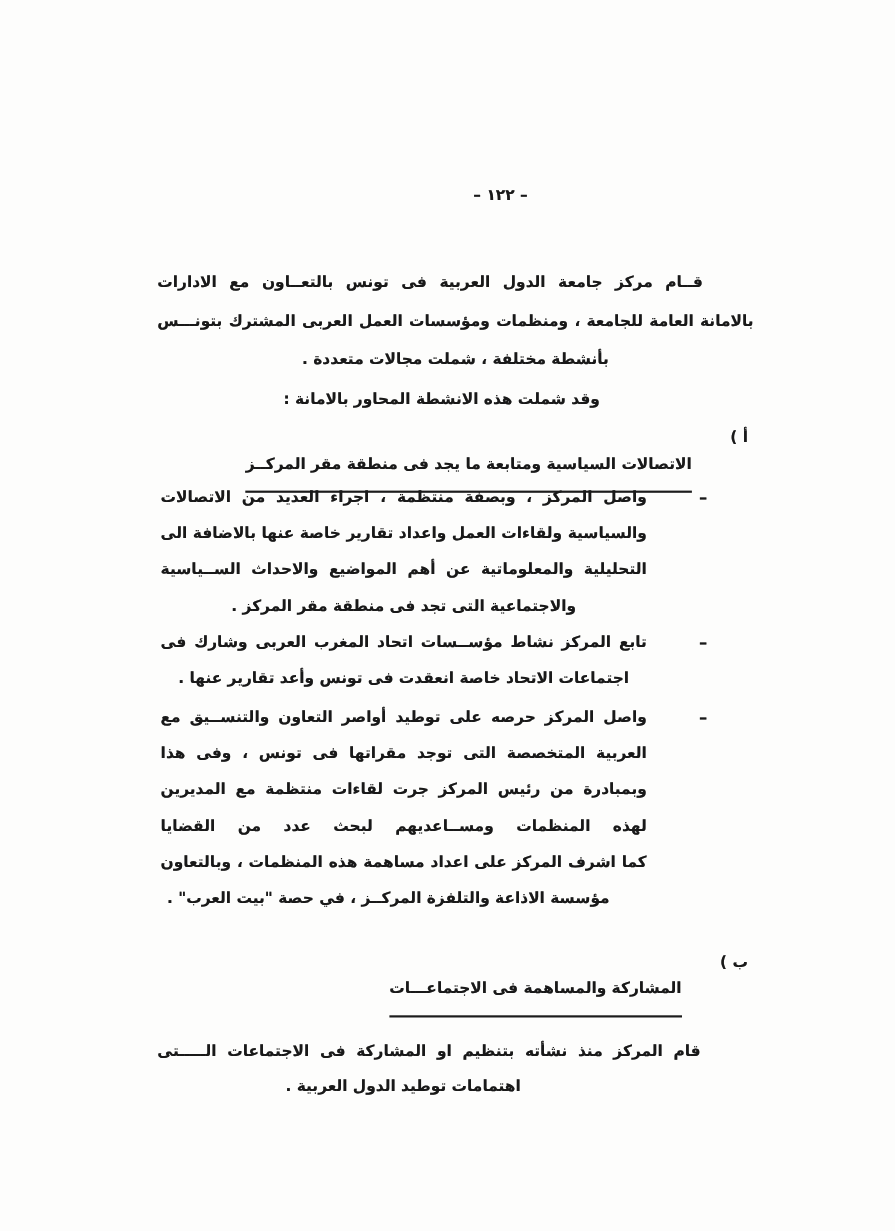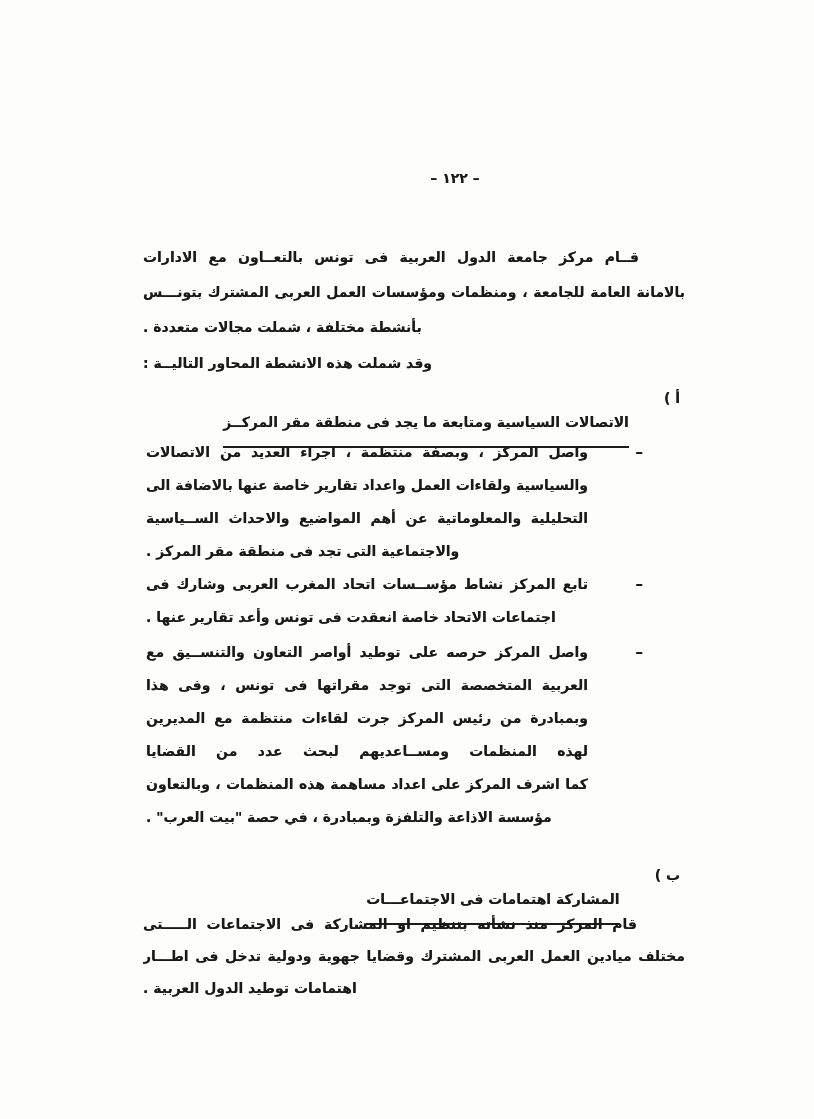--- a/index.html
+++ b/index.html
@@ -18,21 +18,21 @@
     position:absolute;top:168px;left:385px;width:140px;
     text-align:center;font-size:14px;line-height:20px;
     letter-spacing:2px;
   }
   .para{position:absolute;right:129px;width:542px;}
   .line{
     font-size:14px;line-height:32px;max-height:33px;overflow:hidden;
   }
   .intro .line{line-height:34px;max-height:35px;}
   .jl{text-align:justify;text-align-last:justify;}
-  .ra{text-align:left;}
+  .ra{text-align:center;}
   .ind46{padding-right:46px;}
   .ind25{padding-right:25px;}
   .ind48{padding-right:48px;}
   .ind95{padding-right:95px;}
   .ind28{padding-right:28px;}
   .heading{
     position:absolute;right:134px;
     display:flex;flex-direction:row;column-gap:35px;align-items:flex-start;
     font-size:14px;line-height:22px;
   }
@@ -56,21 +56,21 @@
 
   <div class="pagenum">– ١٢٢ –</div>
 
   <div class="para intro" style="top:240px">
     <div class="line jl ind46">قــام مركز جامعة الدول العربية فى تونس بالتعــاون مع الادارات العامــــة</div>
     <div class="line jl">بالامانة العامة للجامعة ، ومنظمات ومؤسسات العمل العربى المشترك بتونـــس ،</div>
     <div class="line ra">بأنشطة مختلفة ، شملت مجالات متعددة .</div>
   </div>
 
   <div class="para" style="top:347px">
-    <div class="line ra ind25">وقد شملت هذه الانشطة المحاور التاليــة :</div>
+    <div class="line ra ind25">وقد شملت هذه الانشطة المحاور بالامانة :</div>
   </div>
 
   <div class="heading" style="top:387px">
     <span class="marker">أ )</span>
     <span class="htext">الاتصالات السياسية ومتابعة ما يجد فى منطقة مقر المركــز</span>
   </div>
 
   <div class="bullet" style="top:436px">
     <span class="dash">–</span>
     <div class="blines">
@@ -90,28 +90,27 @@
   </div>
 
   <div class="bullet" style="top:636px">
     <span class="dash">–</span>
     <div class="blines">
       <div class="line jl">واصل المركز حرصه على توطيد أواصر التعاون والتنســيق مع المنظمــــات</div>
       <div class="line jl">العربية المتخصصة التى توجد مقراتها فى تونس ، وفى هذا الاطــــار ،</div>
       <div class="line jl">وبمبادرة من رئيس المركز جرت لقاءات منتظمة مع المديرين العامـــين</div>
       <div class="line jl">لهذه المنظمات ومســاعديهم لبحث عدد من القضايا المشتركـــــة ،</div>
       <div class="line jl">كما اشرف المركز على اعداد مساهمة هذه المنظمات ، وبالتعاون مــــع</div>
-      <div class="line ra ind28">مؤسسة الاذاعة والتلفزة وبمبادرة ، في حصة "بيت العرب" .</div>
+      <div class="line ra ind28">مؤسسة الاذاعة والتلفزة المركــز ، في حصة "بيت العرب" .</div>
     </div>
   </div>
 
   <div class="heading" style="top:864px">
     <span class="marker">ب )</span>
-    <span class="htext">المشاركة اهتمامات فى الاجتماعـــات</span>
+    <span class="htext">المشاركة والمساهمة فى الاجتماعـــات</span>
   </div>
 
-  <div class="para" style="top:908px">
+  <div class="para" style="top:940px">
     <div class="line jl ind48">قام المركز منذ نشأته بتنظيم او المشاركة فى الاجتماعات الـــــتى</div>
-    <div class="line jl">مختلف ميادين العمل العربى المشترك وقضايا جهوية ودولية تدخل فى اطـــار</div>
     <div class="line ra ind95">اهتمامات توطيد الدول العربية .</div>
   </div>
 
 </div>
 
 </body></html>

